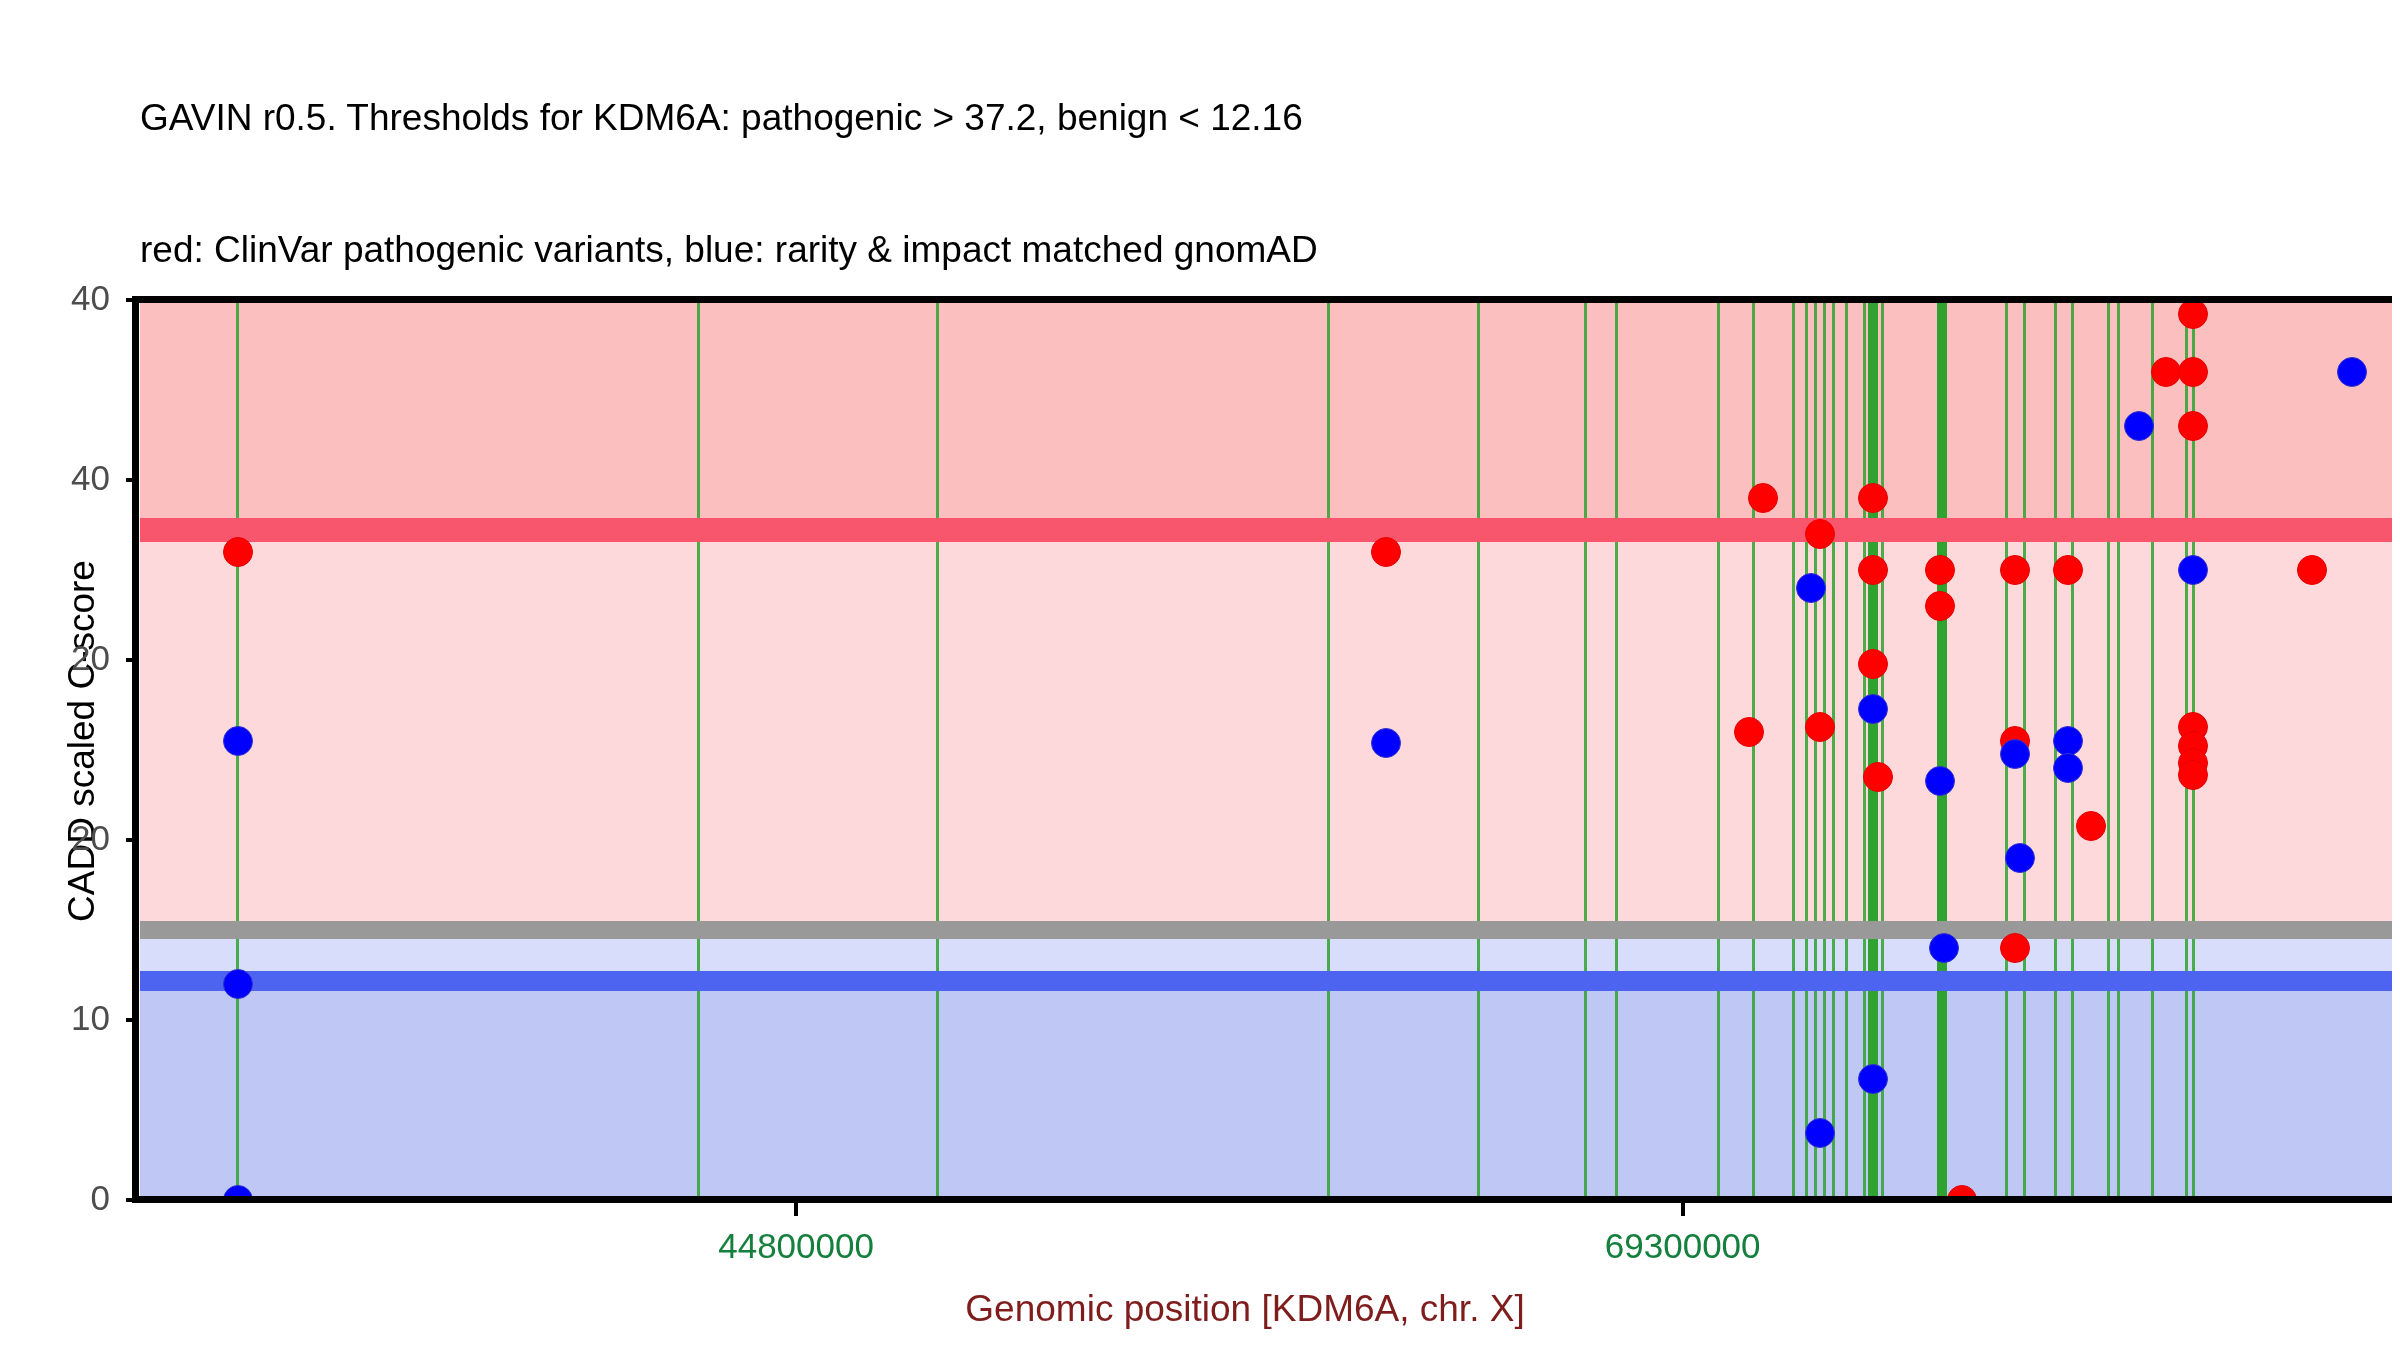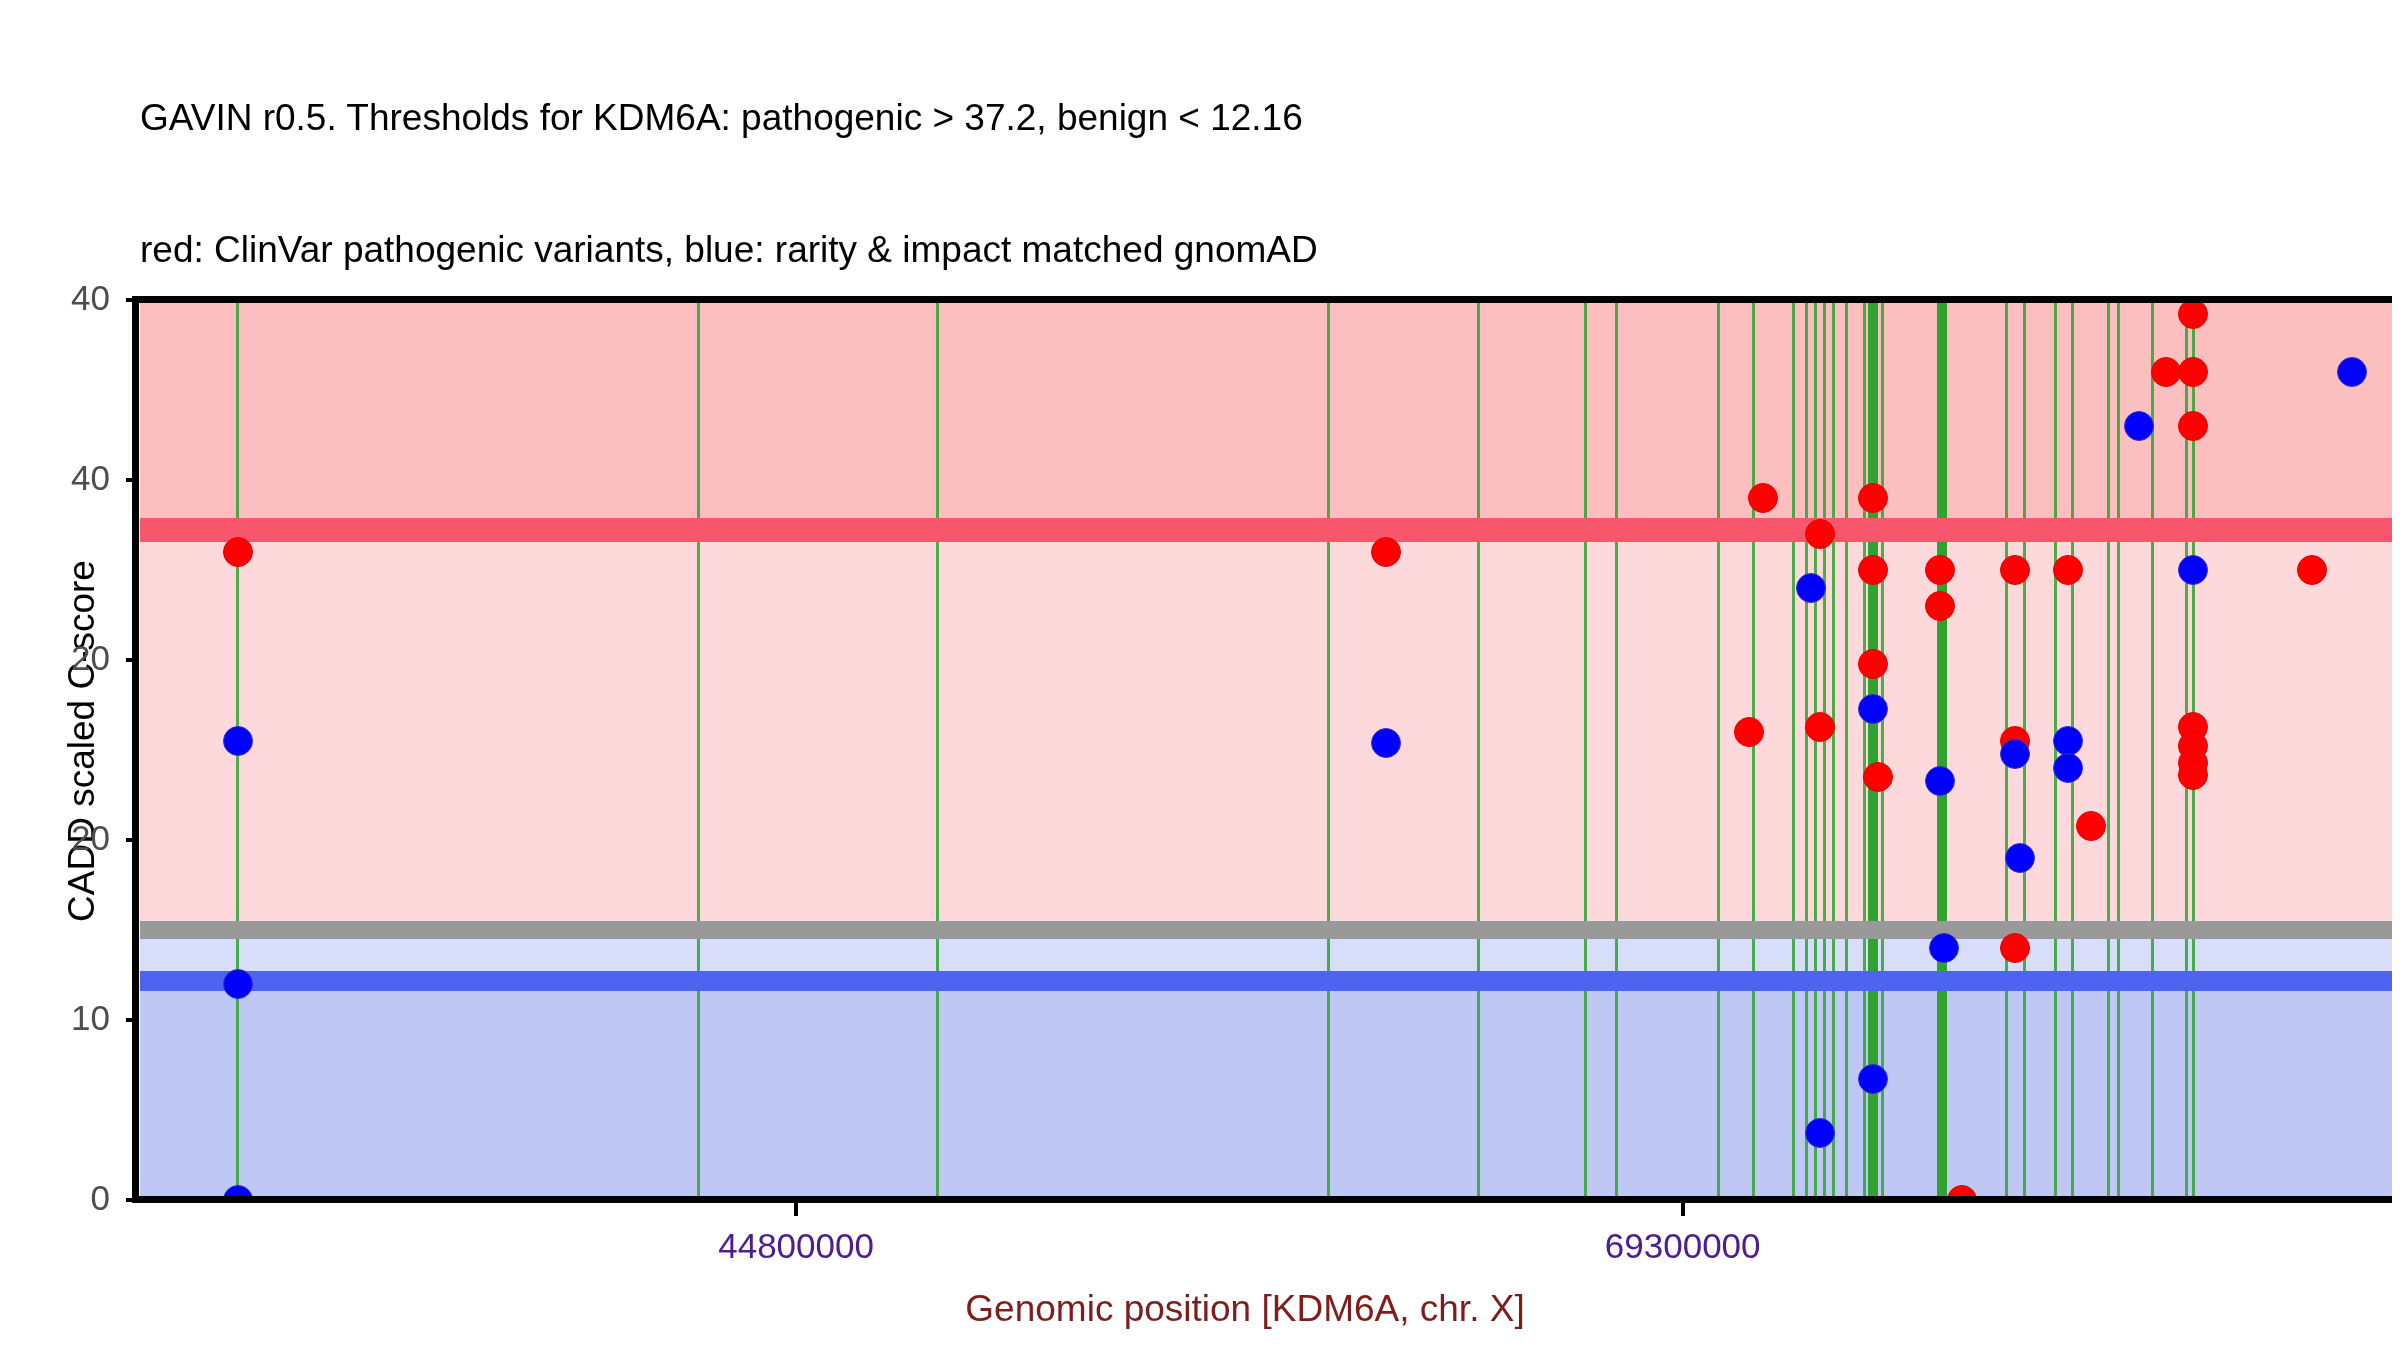--- a/index.html
+++ b/index.html
@@ -148,21 +148,21 @@
     position: absolute;
     width: 4px;
     height: 13px;
     background: #000000;
   }
   .xtick-label {
     position: absolute;
     text-align: center;
     width: 340px;
     font-size: 35px;
-    color: #4c1d95;
+    color: #15803d;
   }
 </style>
 </head>
 <body>
 
 <div id="root">
 
   <div id="title-block">
     <div>GAVIN r0.5. Thresholds for KDM6A: pathogenic &gt; 37.2, benign &lt; 12.16</div>
     <div>red: ClinVar pathogenic variants, blue: rarity &amp; impact matched gnomAD</div>

